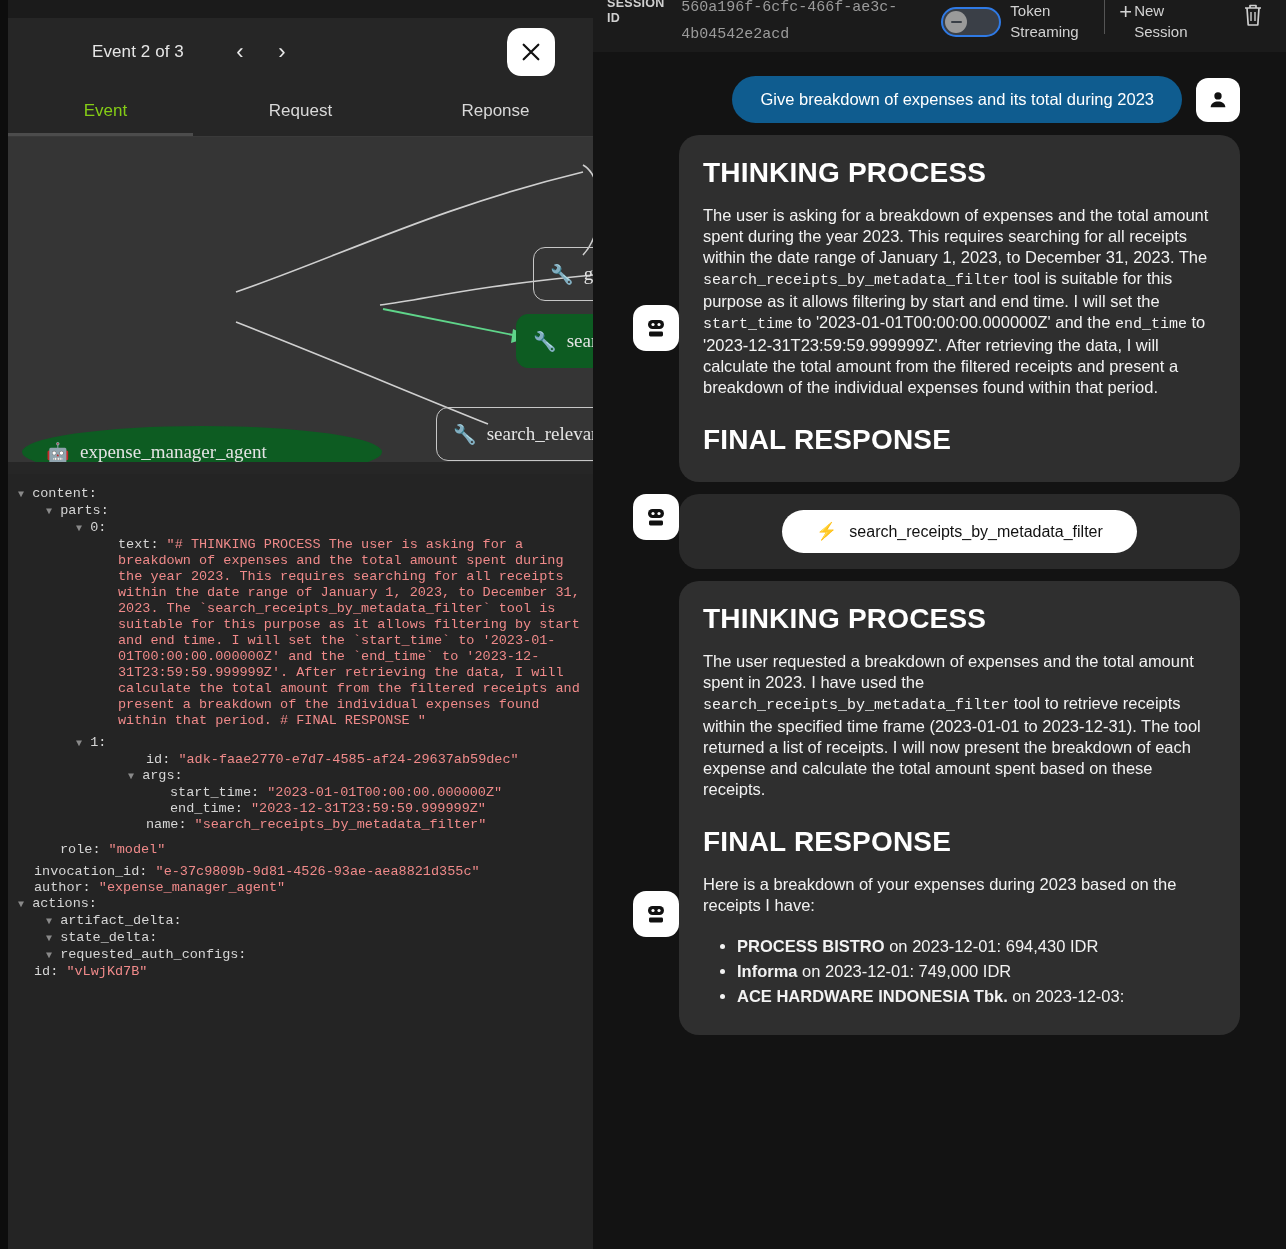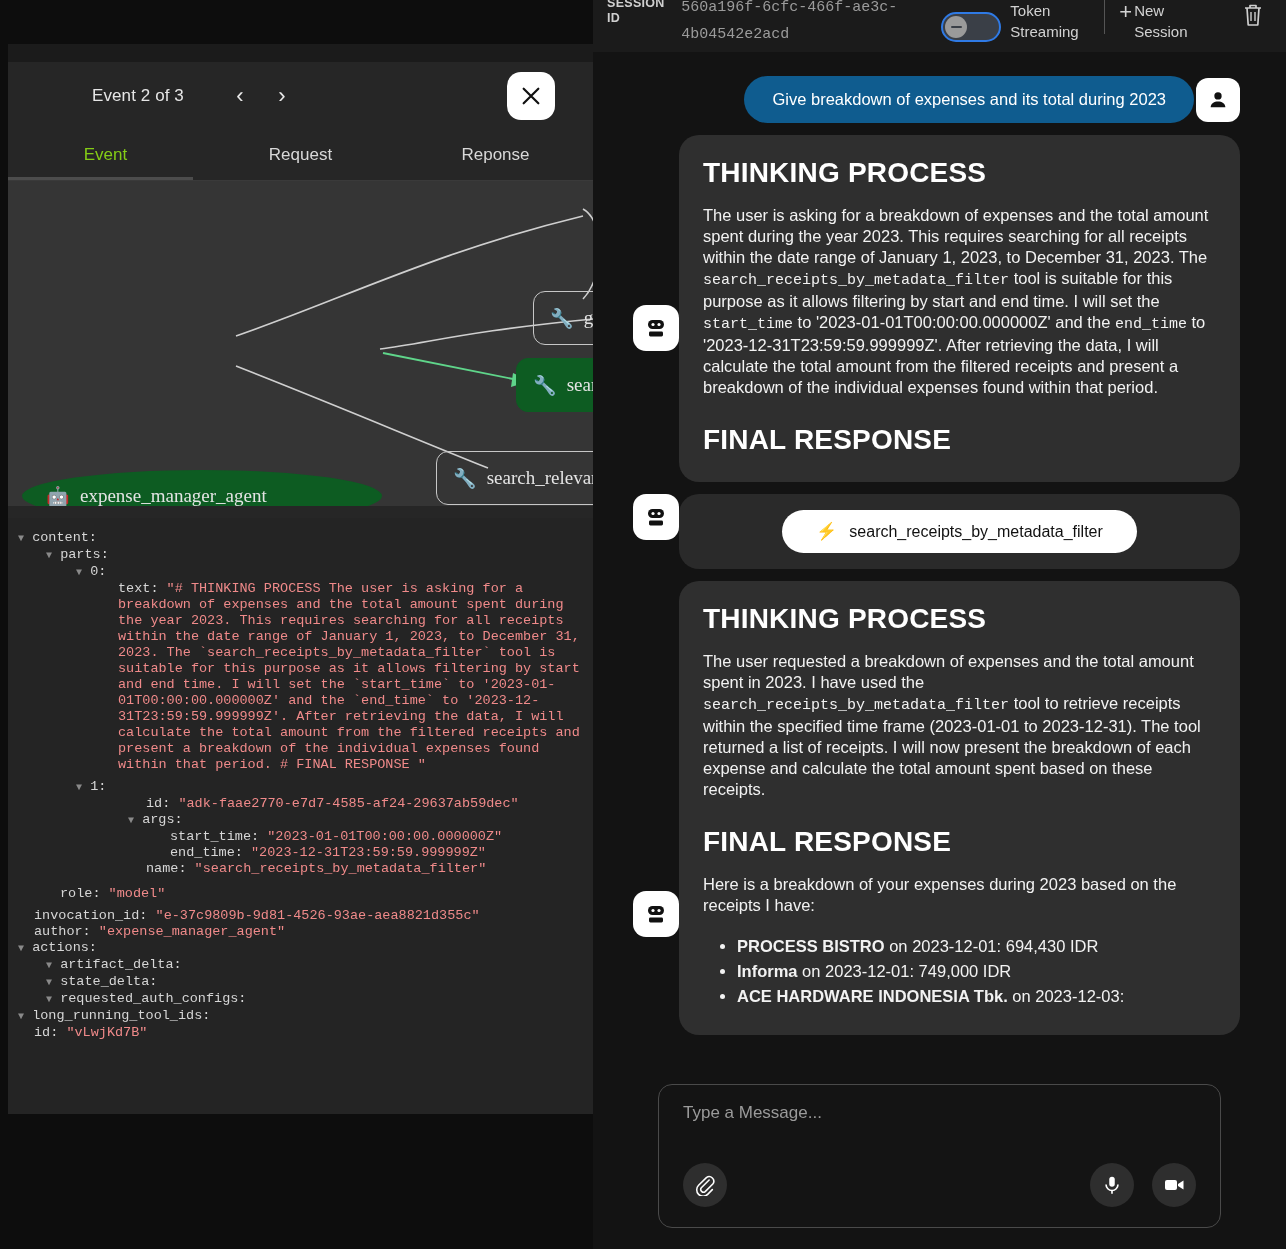--- a/index.html
+++ b/index.html
@@ -6,22 +6,22 @@
   html, body {
     width: 1286px; height: 1249px;
     background: #000;
     font-family: "Liberation Sans", sans-serif;
     overflow: hidden;
   }
   #root { position: relative; width: 1286px; height: 1249px; background: #0d0d0d; }
 
   
   #left-panel {
-    position: absolute; left: 8px; top: 0; width: 585px; height: 1070px;
-    background: #242424; overflow: hidden; margin-top: 44px;
+    position: absolute; left: 8px; top: 0; width: 585px; height: 1249px;
+    background: #242424; overflow: hidden;
   }
   .lp-header {
     height: 18px; background: #1b1b1b;
   }
   .lp-navbar {
     height: 67px; background: #262626;
     display: flex; align-items: center; position: relative;
   }
   .event-counter {
     color: #e6e6e6; font-size: 17px; margin-left: 84px; letter-spacing: .1px;
@@ -95,21 +95,21 @@
     padding: 0 22px 0 14px; position: relative;
   }
   .sess-label {
     color: #cfcfcf; font-size: 12.5px; font-weight: bold; letter-spacing: .3px;
     line-height: 15px; width: 68px; margin-top: -4px;
   }
   .sess-value {
     color: #9b9b9b; font-family: "Liberation Mono", monospace; font-size: 15px;
     line-height: 27px; margin-left: 10px; margin-top: -6px; width: 250px;
   }
-  .toggle-wrap { display: flex; align-items: flex-end; gap: 9px; margin-left: 24px; margin-top: 2px; }
+  .toggle-wrap { display: flex; align-items: center; gap: 9px; margin-left: 24px; margin-top: 2px; }
   .toggle {
     width: 60px; height: 30px; border-radius: 16px; background: #3a3f47;
     border: 2px solid #2f7ae5; position: relative; cursor: pointer;
   }
   .toggle .knob {
     position: absolute; left: 2px; top: 2px; width: 22px; height: 22px;
     border-radius: 50%; background: #9a9a9a; display: flex;
     align-items: center; justify-content: center;
   }
   .toggle .knob::after {
@@ -121,21 +121,21 @@
     display: flex; align-items: flex-start; color: #d2d2d2; font-size: 15px;
     line-height: 21px; cursor: pointer; gap: 2px;
   }
   .plus { font-size: 22px; line-height: 24px; color: #d2d2d2; }
   .trash-btn { margin-left: 26px; margin-top: 2px; cursor: pointer; }
 
   .chat-scroll {
     position: relative; height: 1028px; overflow: hidden; padding: 0 30px 0 0;
   }
   .msg-user-row { display: flex; justify-content: flex-end; align-items: center;
-    gap: 2px; padding: 24px 16px 0 0; }
+    gap: 14px; padding: 24px 16px 0 0; }
   .bubble-user {
     background: #0f5c8f; color: #fff; font-size: 16.5px; border-radius: 26px;
     padding: 14px 28px; max-width: 460px;
   }
   .avatar {
     width: 44px; height: 44px; border-radius: 12px; background: #fff;
     display: flex; align-items: center; justify-content: center; flex: none;
   }
   .bot-row { display: flex; align-items: flex-start; gap: 0; padding: 12px 16px 0 40px; }
   .bot-avatar {
@@ -250,21 +250,20 @@
       <div class="jrow" style="padding-left:152px"><span class="jkey">end_time: </span><span class="jstr">"2023-12-31T23:59:59.999999Z"</span></div>
       <div class="jrow" style="padding-left:128px"><span class="jkey">name: </span><span class="jstr">"search_receipts_by_metadata_filter"</span></div>
 
       <div class="jrow" style="padding-left:42px; margin-top:9px;"><span class="jkey">role: </span><span class="jstr">"model"</span></div>
       <div class="jrow" style="padding-left:16px; margin-top:6px;"><span class="jkey">invocation_id: </span><span class="jstr">"e-37c9809b-9d81-4526-93ae-aea8821d355c"</span></div>
       <div class="jrow" style="padding-left:16px"><span class="jkey">author: </span><span class="jstr">"expense_manager_agent"</span></div>
       <div class="jrow"><span class="caret">▼</span> <span class="jkey">actions:</span></div>
       <div class="jrow" style="padding-left:28px"><span class="caret">▼</span> <span class="jkey">artifact_delta:</span></div>
       <div class="jrow" style="padding-left:28px"><span class="caret">▼</span> <span class="jkey">state_delta:</span></div>
       <div class="jrow" style="padding-left:28px"><span class="caret">▼</span> <span class="jkey">requested_auth_configs:</span></div>
-      <div class="jrow"><span class="caret">▼</span> <span class="jkey">long_running_tool_ids:</span></div>
       <div class="jrow" style="padding-left:16px"><span class="jkey">id: </span><span class="jstr">"vLwjKd7B"</span></div>
     </div>
   </div>
 
   <div id="right-panel">
 
     <div class="session-bar">
       <div class="sess-label">SESSION ID</div>
       <div class="sess-value">560a196f-6cfc-466f-ae3c-4b04542e2acd</div>
       <div class="toggle-wrap">
@@ -347,41 +346,14 @@
           <div class="body-text">Here is a breakdown of your expenses during 2023 based on the receipts I have:</div>
           <ul class="resp-list">
             <li><b>PROCESS BISTRO</b><span> on 2023-12-01: 694,430 IDR</span></li>
             <li><b>Informa</b><span> on 2023-12-01: 749,000 IDR</span></li>
             <li><b>ACE HARDWARE INDONESIA Tbk.</b><span> on 2023-12-03:</span></li>
           </ul>
         </div>
       </div>
     </div>
 
-    <div class="composer-wrap">
-      <div class="composer">
-        <div class="composer-placeholder">Type a Message...</div>
-        <div class="composer-actions">
-          <div class="circle-btn">
-            <svg width="22" height="22" viewBox="0 0 24 24">
-              <path d="M16.5 6.5 L8 15 a3 3 0 0 0 4.2 4.2 l8.3-8.3 a5 5 0 0 0-7-7 L5 12.3 a7 7 0 0 0 9.9 9.9 L20 17" stroke="#fff" stroke-width="1.7" fill="none" stroke-linecap="round" stroke-linejoin="round"></path>
-            </svg>
-          </div>
-          <div class="spacer"></div>
-          <div class="circle-btn">
-            <svg width="22" height="22" viewBox="0 0 24 24">
-              <rect x="9" y="3" width="6" height="11" rx="3" fill="#fff"></rect>
-              <path d="M5.5 11.5 a6.5 6.5 0 0 0 13 0" stroke="#fff" stroke-width="1.8" fill="none"></path>
-              <path d="M12 18 V21.5" stroke="#fff" stroke-width="1.8"></path>
-            </svg>
-          </div>
-          <div class="gap"></div>
-          <div class="circle-btn">
-            <svg width="24" height="24" viewBox="0 0 24 24">
-              <rect x="3" y="7" width="12" height="10" rx="2" fill="#fff"></rect>
-              <path d="M16 11 L21.5 7.5 V16.5 L16 13 Z" fill="#fff"></path>
-            </svg>
-          </div>
-        </div>
-      </div>
-    </div>
   </div>
 </div>
 
 </body></html>

